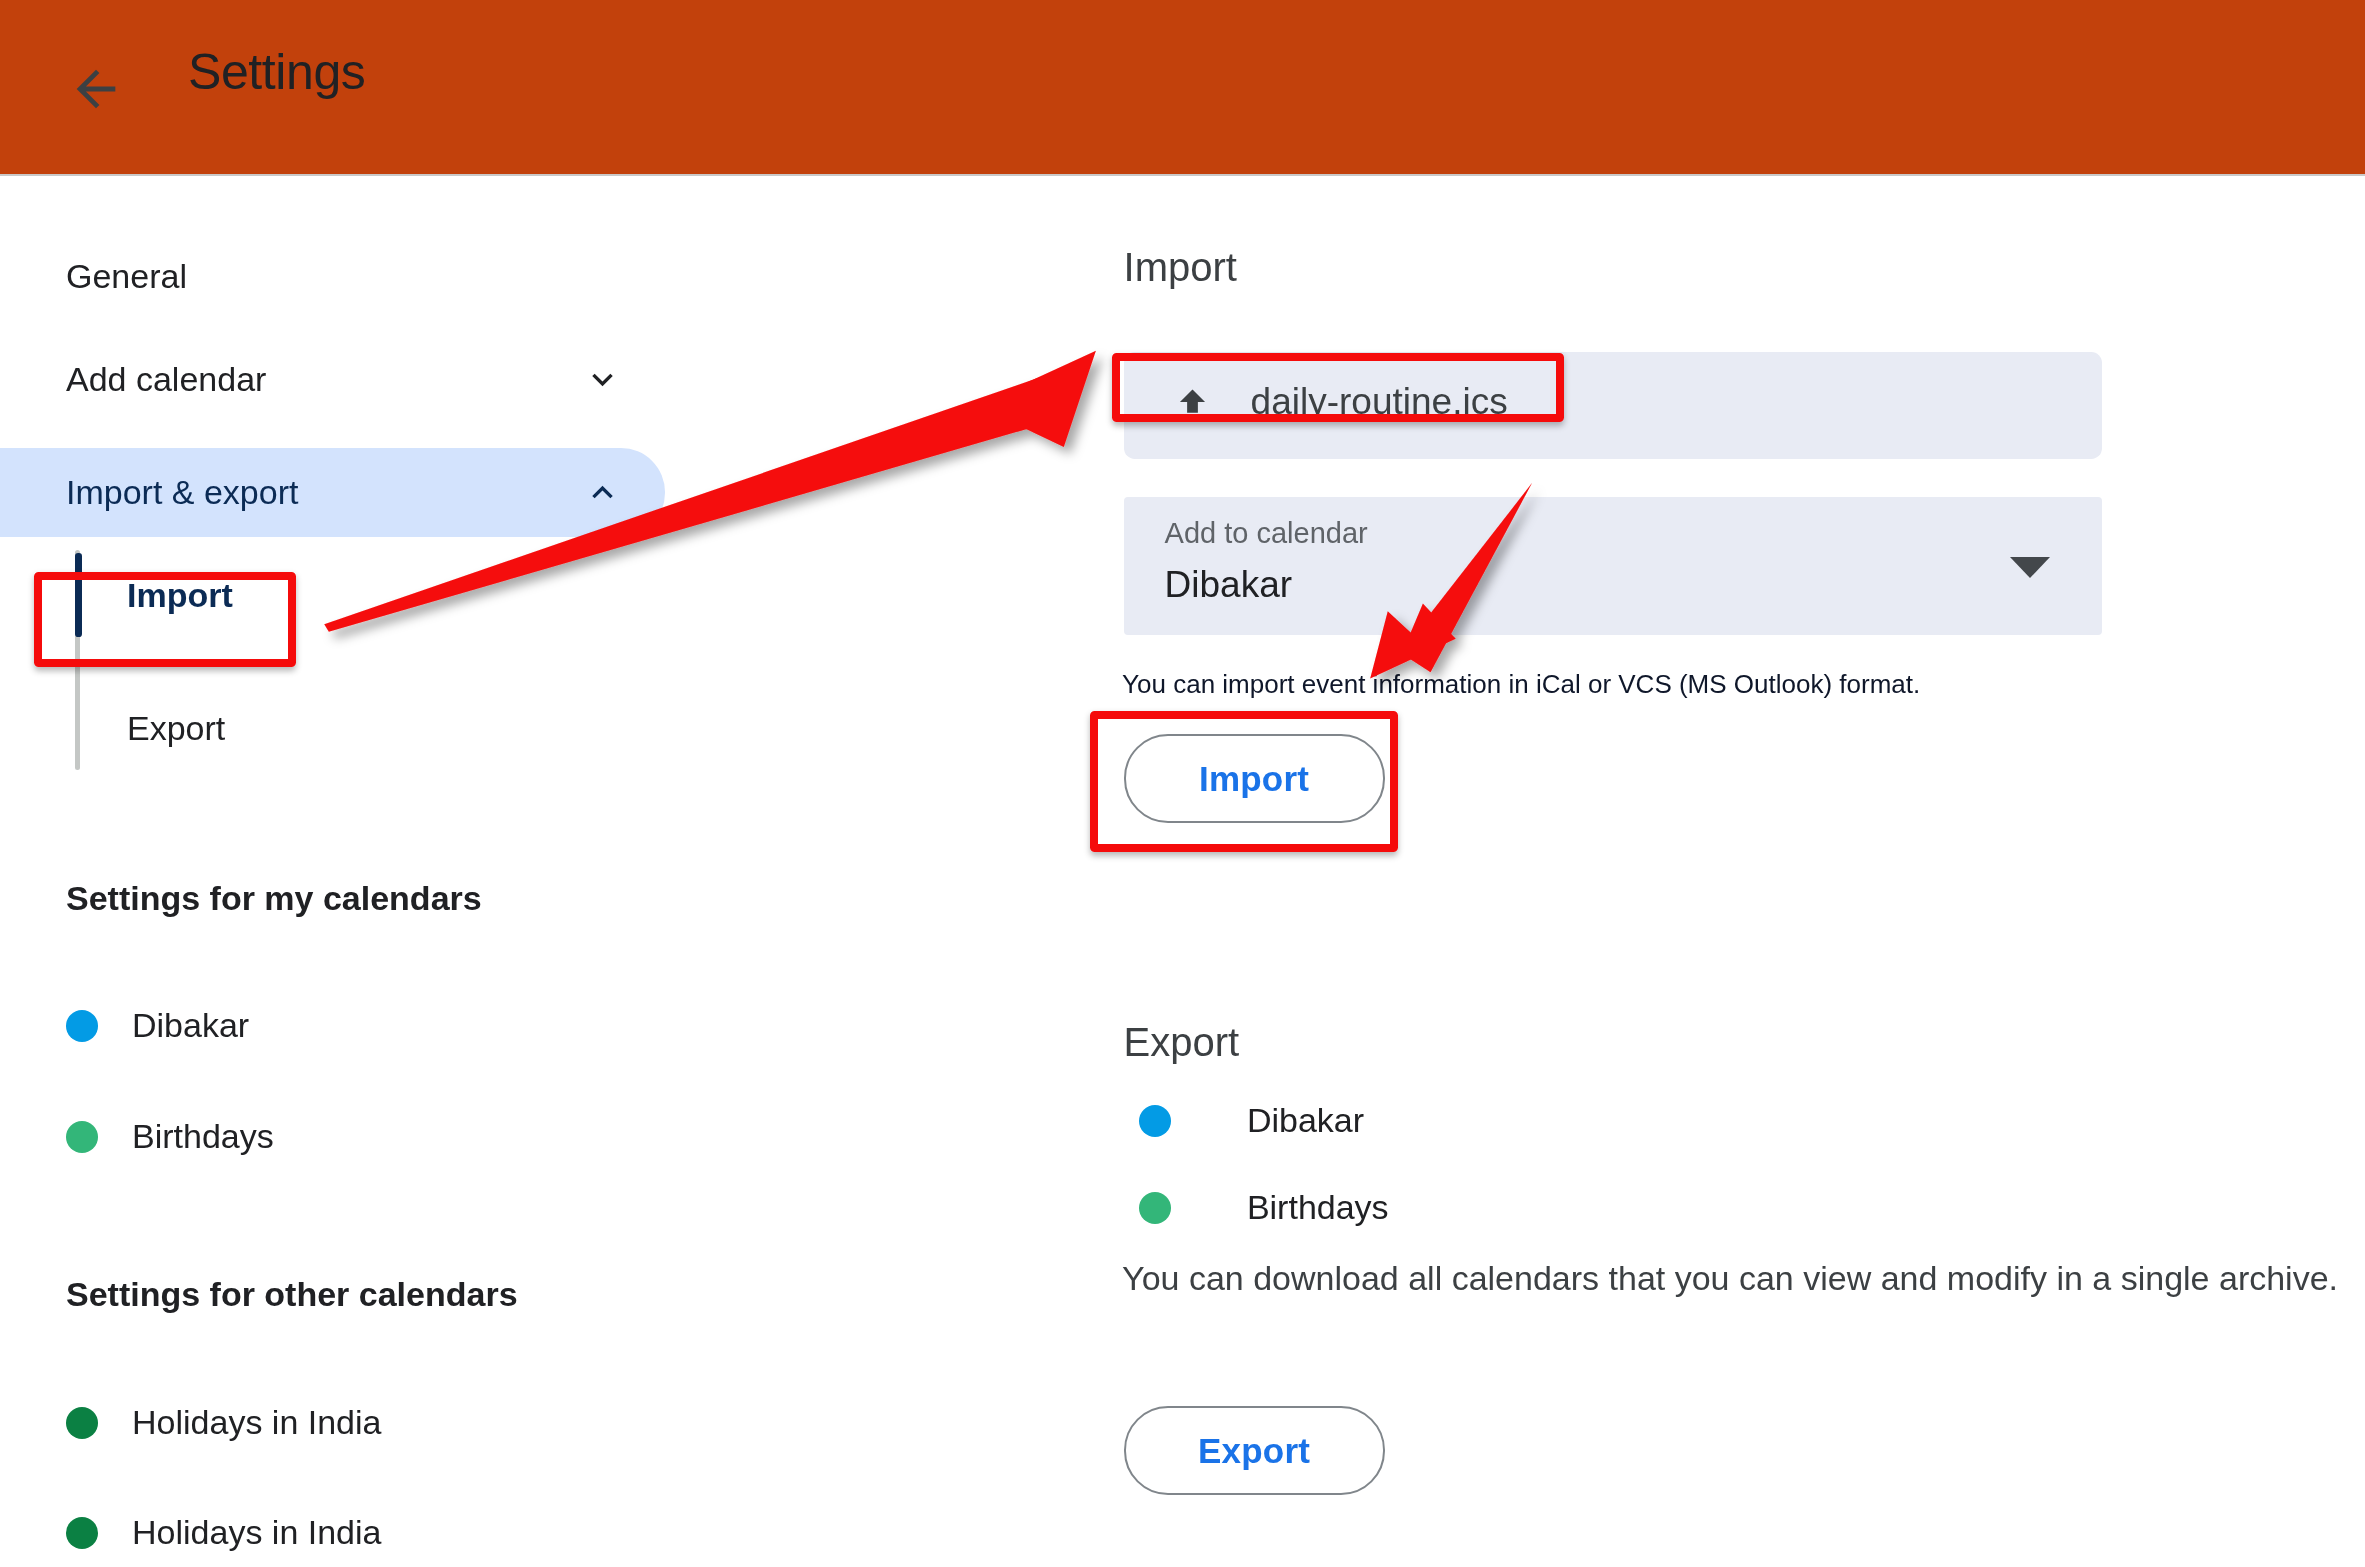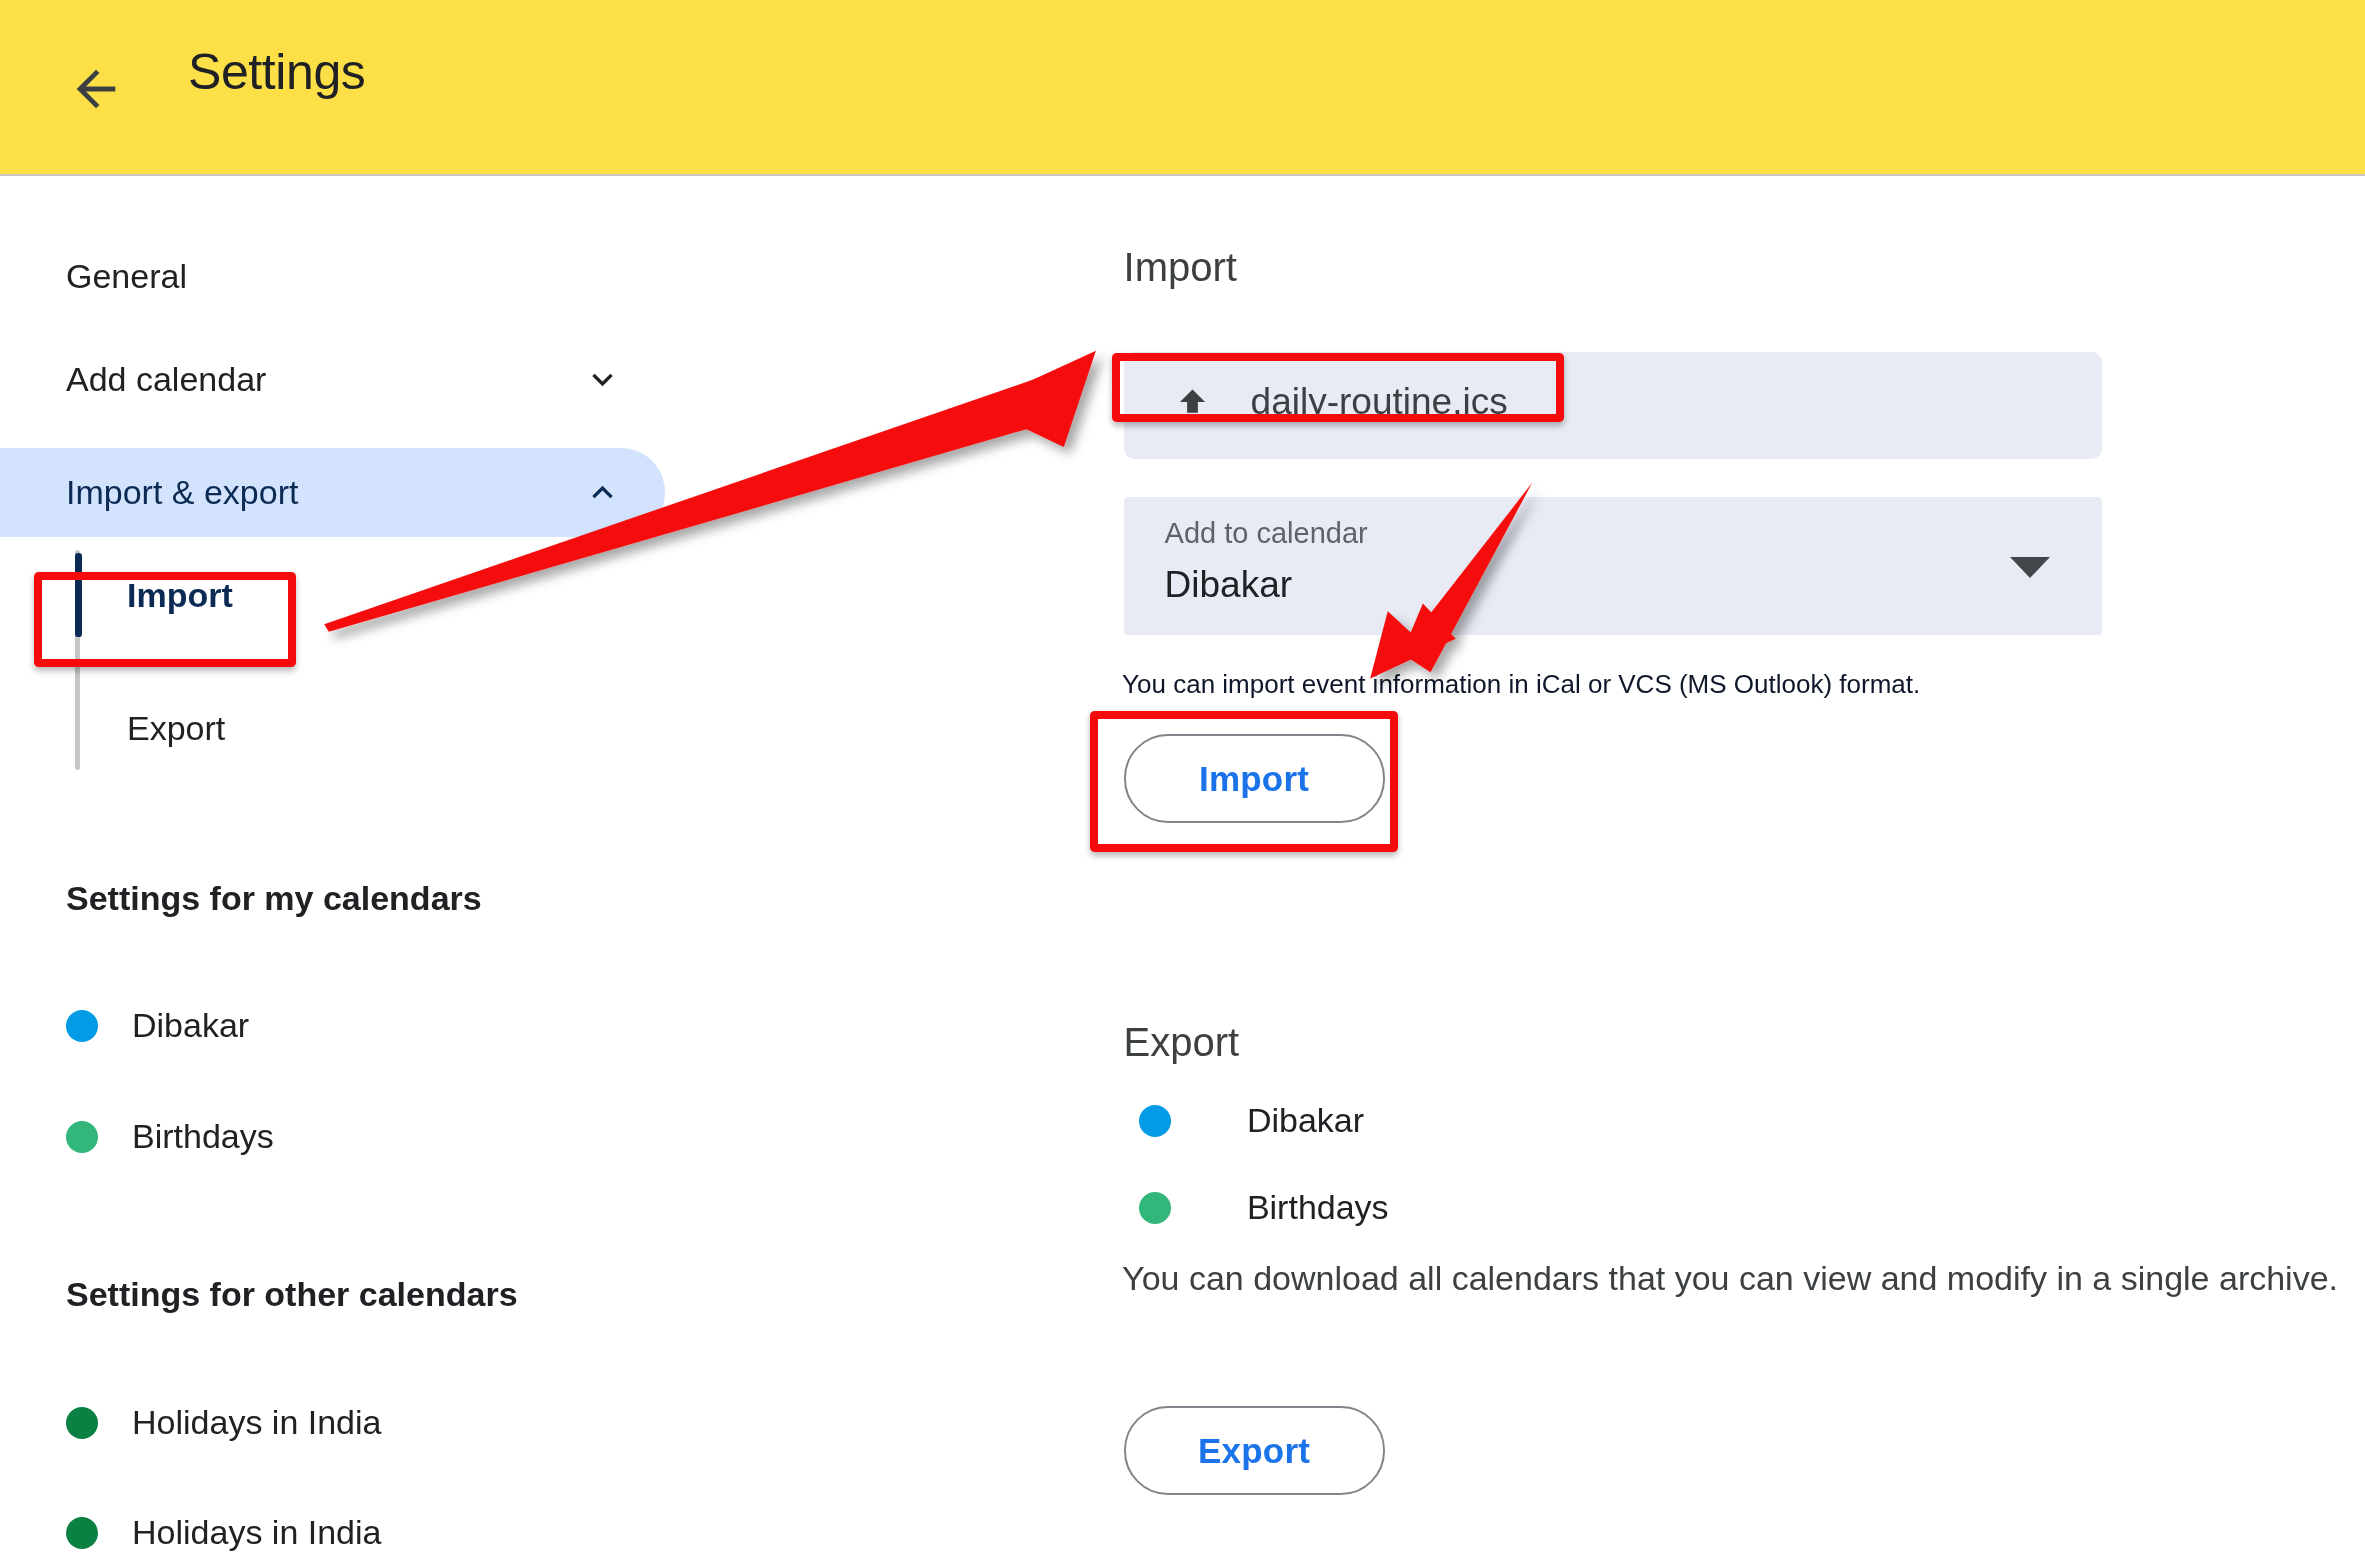--- a/index.html
+++ b/index.html
@@ -18,21 +18,21 @@
     height: 1567px;
     background: #ffffff;
   }
 
   
   #header {
     position: absolute;
     left: 0; top: 0;
     width: 2366px;
     height: 176px;
-    background: #fde047;
+    background: #c2410c;
     border-bottom: 2.3px solid #c9c9c9;
     padding-left: 28px;
   }
   #back-arrow {
     position: absolute;
     left: 67px; top: 60px;
     width: 58px; height: 58px;
     cursor: pointer;
   }
   #back-arrow svg { display: block; width: 58px; height: 58px; }

